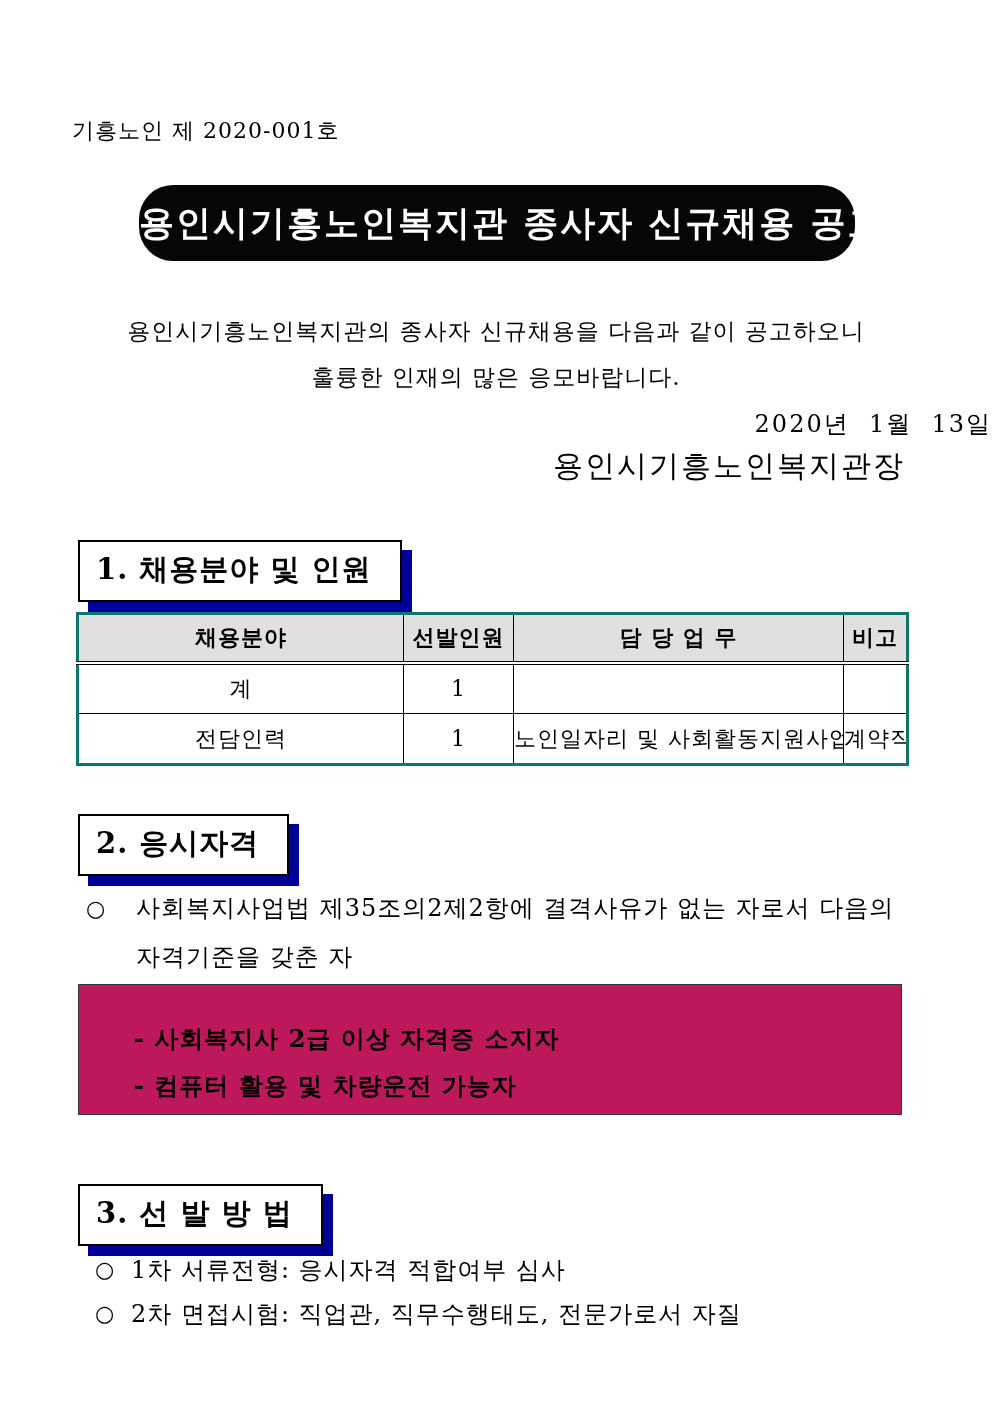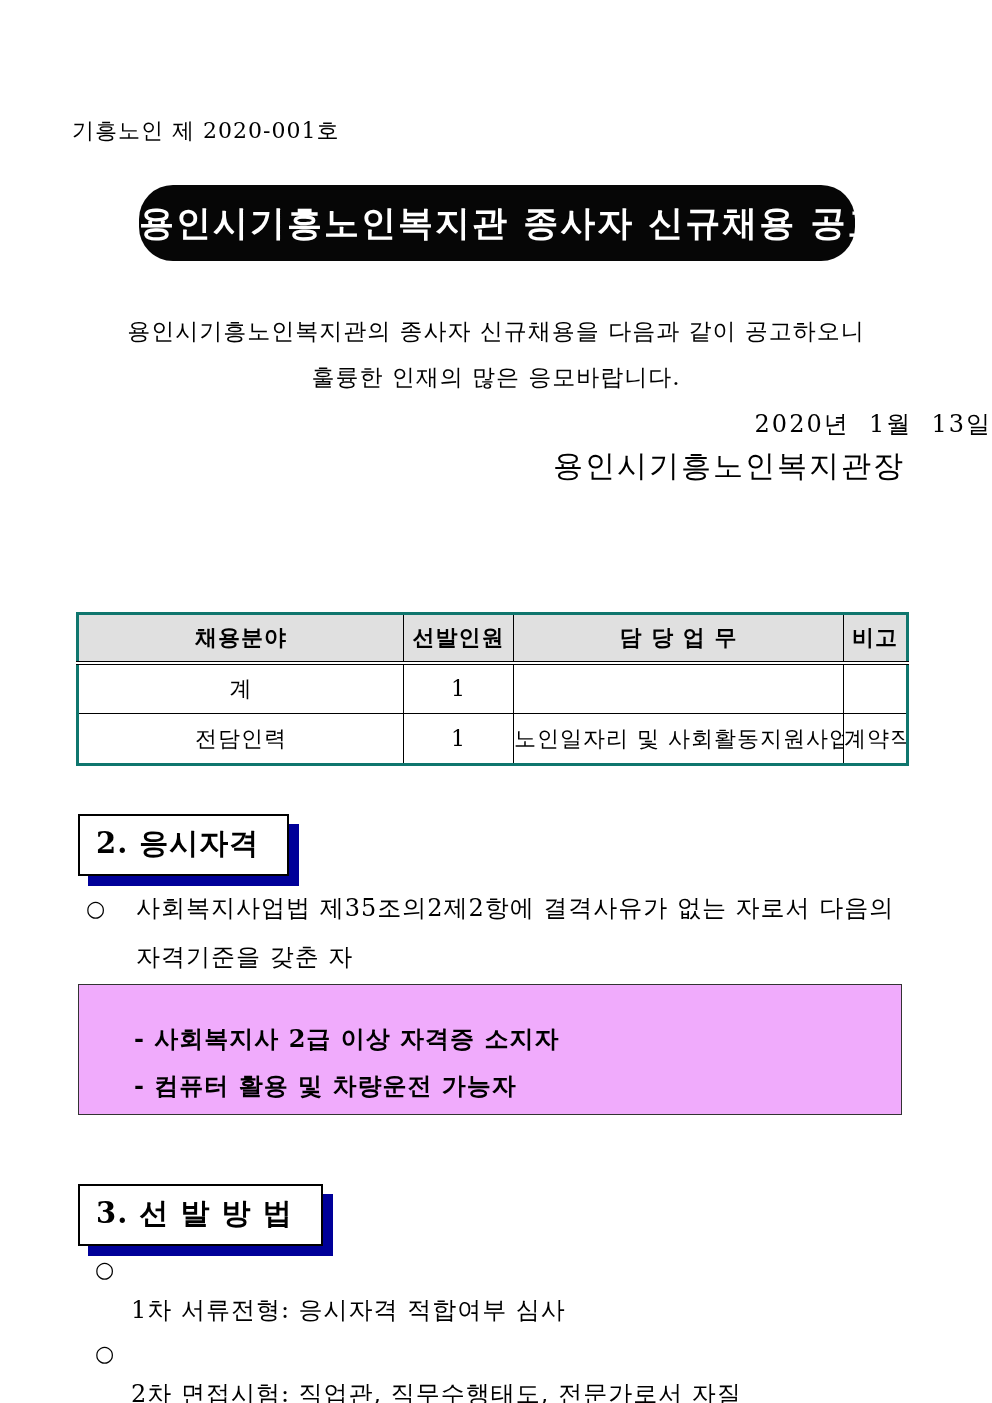--- a/index.html
+++ b/index.html
@@ -97,36 +97,36 @@
     font-size: 24px; line-height: 49px; letter-spacing: 1px;
     display: flex;
   }
   .qual-marker { width: 50px; flex: 0 0 50px; font-size: 22px; }
   .qual-text div { white-space: pre; }
 
   
   .qual-box {
     position: absolute; left: 78px; top: 984px;
     width: 824px; height: 131px;
-    background: #f0abfc; border: 1px solid #333;
+    background: #be185d; border: 1px solid #333;
     padding: 30px 20px 0 55px;
   }
   .qual-box .item {
     font-size: 24px; font-weight: bold; letter-spacing: 1px;
     line-height: 47px; white-space: pre;
   }
 
   
   .sel-list {
     position: absolute; left: 95px; top: 1248px; width: 860px;
     font-size: 24px; line-height: 44px; letter-spacing: 1px;
   }
   .sel-item { display: flex; }
   .sel-marker { width: 36px; flex: 0 0 36px; font-size: 22px; }
-  .sel-text { white-space: pre; margin-top: 40px; }
+  .sel-text { white-space: pre; }
 </style>
 </head>
 <body>
 
 <div class="page">
 
   <div class="doc-number">기흥노인 제 2020-001호</div>
 
   <div class="banner">
     <span class="banner-text">용인시기흥노인복지관 종사자 신규채용 공고</span>
@@ -134,20 +134,23 @@
 
   <div class="intro">
     <div>용인시기흥노인복지관의 종사자 신규채용을 다음과 같이 공고하오니</div>
     <div>훌륭한 인재의 많은 응모바랍니다.</div>
   </div>
 
   <div class="date-line">2020년  1월  13일</div>
 
   <div class="signer-line">용인시기흥노인복지관장</div>
 
+  <div class="sec-box sec1">
+    <span class="sec-title">1. 채용분야 및 인원</span>
+  </div>
 
   <table class="recruit-table">
     <thead>
       <tr>
         <th class="col-field">채용분야</th>
         <th class="col-count">선발인원</th>
         <th class="col-duty">담 당 업 무</th>
         <th class="col-note">비고</th>
       </tr>
     </thead>

